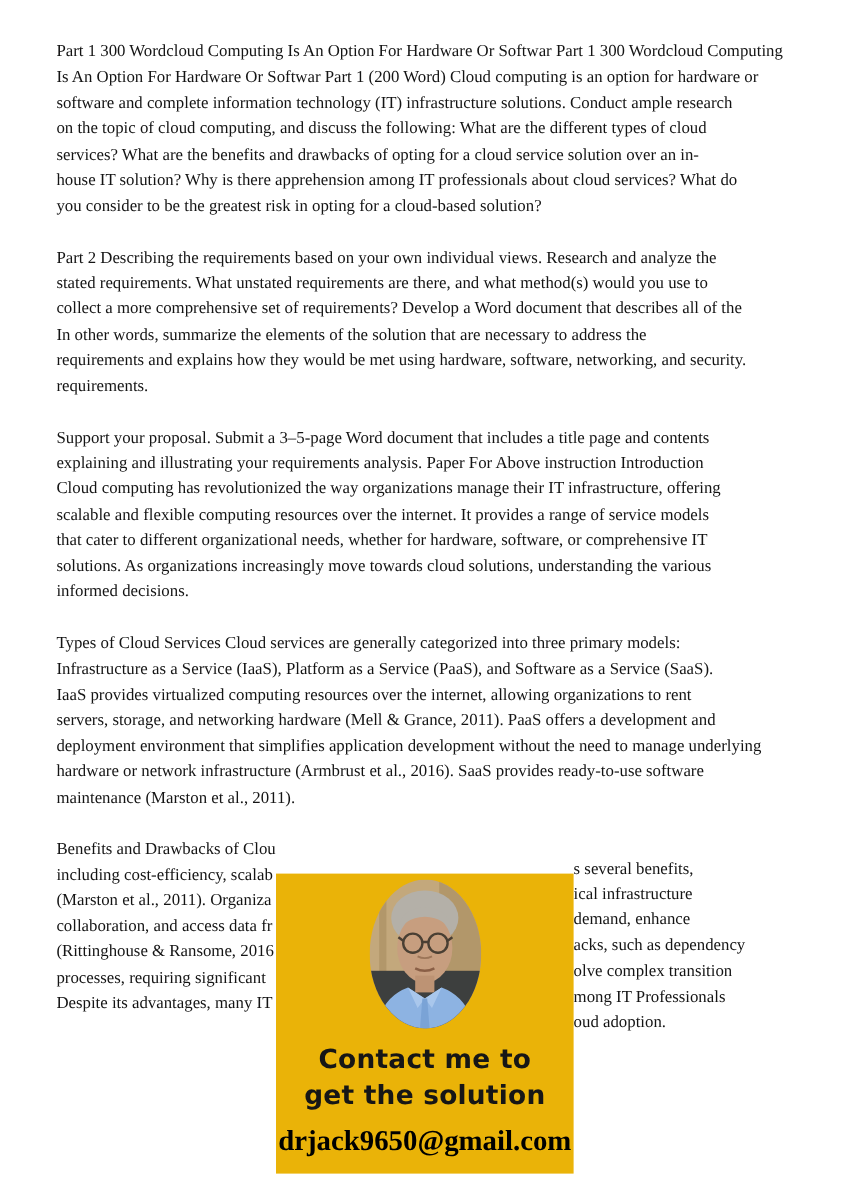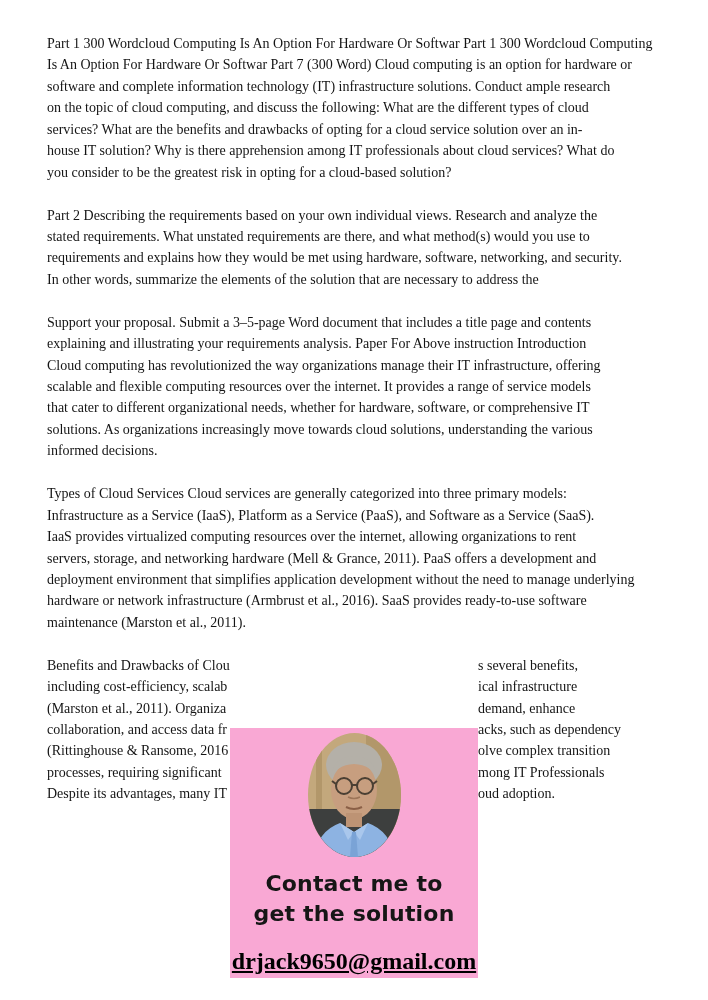--- a/index.html
+++ b/index.html
@@ -18,21 +18,21 @@
     font-size:14px;
   }
   .para {margin:0 0 21.45px 0;}
   .para:last-child {margin-bottom:16px;}
   .line {
     height:21.45px;
     line-height:21.45px;
     white-space:nowrap;
   }
   .split {position:relative;}
-  .right-frag {position:absolute; left:431px; top:0;}
+  .right-frag {position:absolute; left:431px; top:16px;}
   .overlay {
     position:absolute;
     left:230px; top:728px;
     width:248px; height:250px;
     display:flex;
     flex-direction:column;
     align-items:center;
     box-sizing:border-box;
   }
   .photo {
@@ -44,49 +44,50 @@
     margin-top:12px;
     font-family:"DejaVu Sans","Liberation Sans",sans-serif;
     font-weight:700;
     font-size:22px;
     line-height:30px;
     text-align:center;
     color:#161616;
     letter-spacing:0.2px;
   }
   .promo-email {
-    margin-top:19px;
+    margin-top:9px;
     font-family:"Liberation Serif","DejaVu Serif",serif;
     font-weight:700;
     font-size:24px;
     color:#000000;
     white-space:nowrap;
-    text-decoration:underline;
   }
 </style>
 </head>
 <body>
 
 <div class="page">
 
   <div class="doc" id="doc-paragraphs">
       <div class="para">
         <div class="line">Part 1 300 Wordcloud Computing Is An Option For Hardware Or Softwar Part 1 300 Wordcloud Computing</div>
-        <div class="line">Is An Option For Hardware Or Softwar Part 7 (300 Word) Cloud computing is an option for hardware or</div>
+        <div class="line">Is An Option For Hardware Or Softwar Part 1 (200 Word) Cloud computing is an option for hardware or</div>
         <div class="line">software and complete information technology (IT) infrastructure solutions. Conduct ample research</div>
         <div class="line">on the topic of cloud computing, and discuss the following: What are the different types of cloud</div>
         <div class="line">services? What are the benefits and drawbacks of opting for a cloud service solution over an in-</div>
         <div class="line">house IT solution? Why is there apprehension among IT professionals about cloud services? What do</div>
         <div class="line">you consider to be the greatest risk in opting for a cloud-based solution?</div>
       </div>
       <div class="para">
         <div class="line">Part 2 Describing the requirements based on your own individual views. Research and analyze the</div>
         <div class="line">stated requirements. What unstated requirements are there, and what method(s) would you use to</div>
+        <div class="line">collect a more comprehensive set of requirements? Develop a Word document that describes all of the</div>
+        <div class="line">In other words, summarize the elements of the solution that are necessary to address the</div>
         <div class="line">requirements and explains how they would be met using hardware, software, networking, and security.</div>
-        <div class="line">In other words, summarize the elements of the solution that are necessary to address the</div>
+        <div class="line">requirements.</div>
       </div>
       <div class="para">
         <div class="line">Support your proposal. Submit a 3–5-page Word document that includes a title page and contents</div>
         <div class="line">explaining and illustrating your requirements analysis. Paper For Above instruction Introduction</div>
         <div class="line">Cloud computing has revolutionized the way organizations manage their IT infrastructure, offering</div>
         <div class="line">scalable and flexible computing resources over the internet. It provides a range of service models</div>
         <div class="line">that cater to different organizational needs, whether for hardware, software, or comprehensive IT</div>
         <div class="line">solutions. As organizations increasingly move towards cloud solutions, understanding the various</div>
         <div class="line">informed decisions.</div>
       </div>
@@ -103,21 +104,21 @@
         <div class="line split"><span>Benefits and Drawbacks of Clou</span><span class="right-frag">s several benefits,</span></div>
         <div class="line split"><span>including cost-efficiency, scalab</span><span class="right-frag">ical infrastructure</span></div>
         <div class="line split"><span>(Marston et al., 2011). Organiza</span><span class="right-frag">demand, enhance</span></div>
         <div class="line split"><span>collaboration, and access data fr</span><span class="right-frag">acks, such as dependency</span></div>
         <div class="line split"><span>(Rittinghouse &amp; Ransome, 2016</span><span class="right-frag">olve complex transition</span></div>
         <div class="line split"><span>processes, requiring significant</span><span class="right-frag">mong IT Professionals</span></div>
         <div class="line split"><span>Despite its advantages, many IT</span><span class="right-frag">oud adoption.</span></div>
       </div>
     </div>
 
-  <div class="overlay" style="background: #f9a8d4;">
+  <div class="overlay" style="background: #eab308;">
     <div class="photo">
       <svg width="93" height="124" viewBox="0 0 93 124">
         <defs>
           <clipPath id="ovalClip">
               <ellipse cx="46.5" cy="62" rx="46.5" ry="62"></ellipse>
             </clipPath>
         </defs>
         <g clip-path="url(#ovalClip)">
           <rect x="0" y="0" width="93" height="124" fill="#c3a87c"></rect>
           <rect x="58" y="0" width="35" height="124" fill="#b2976a"></rect>

